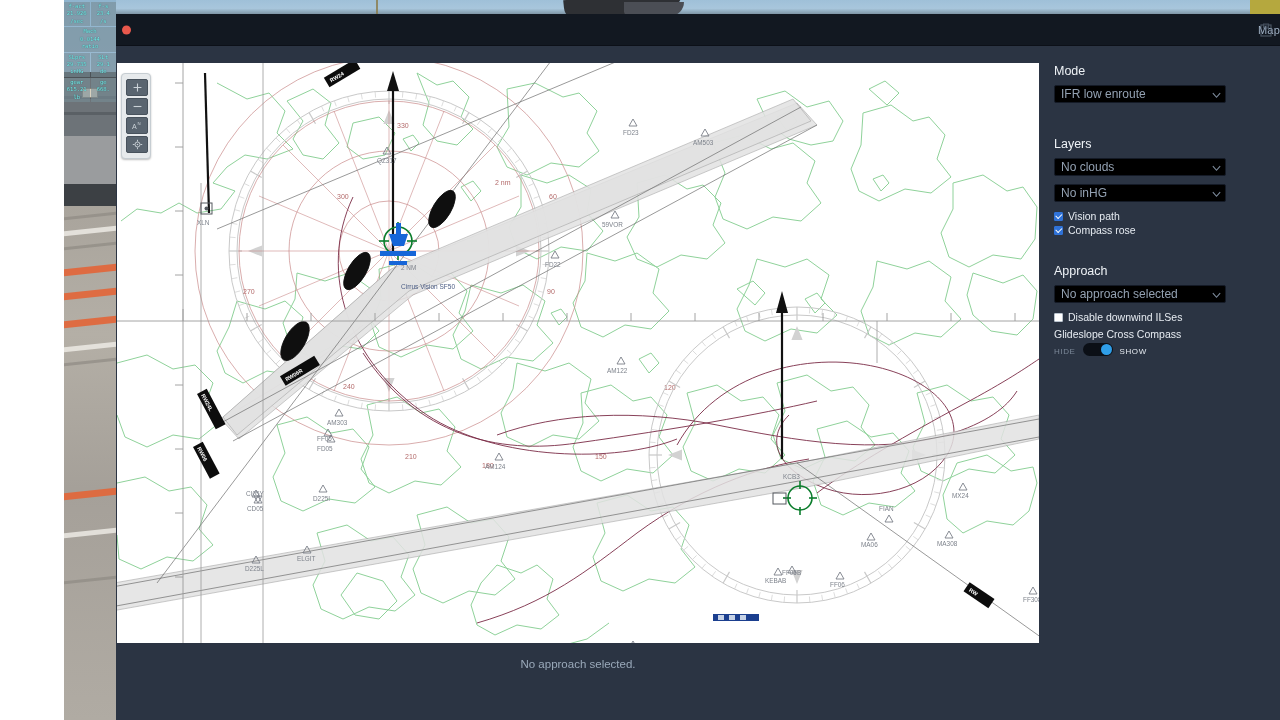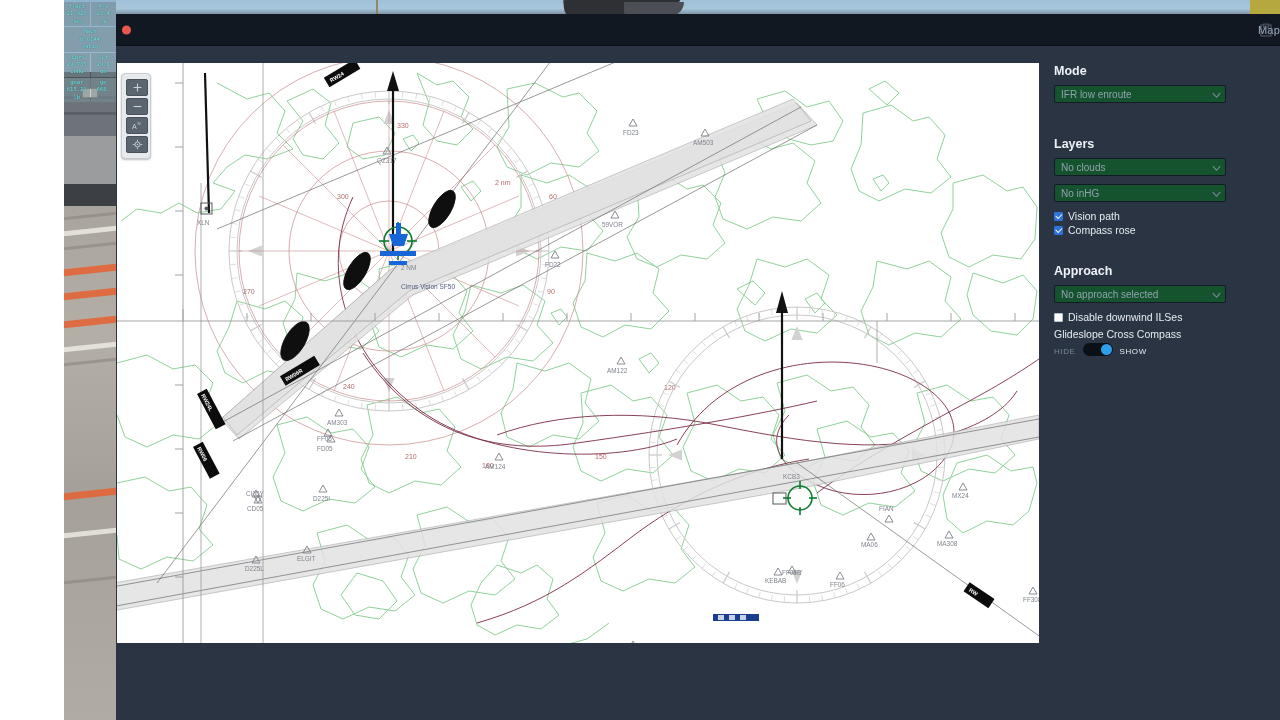--- a/index.html
+++ b/index.html
@@ -124,29 +124,29 @@
   }
   .map-footer .l1 { font-size: 11.5px; color: #9aa9ba; }
   .map-footer .l2 { font-size: 9.5px; color: #7e8d9e; margin-top: 3px; }
 
   
   .sidebar {
     width: 240px; height: 682px; background: #2b3443;
     padding: 18px 14px 0 14px; color: #e3e8ee;
   }
   .side-h {
-    font-size: 12.5px; font-weight: bold; color: #eef2f6;
+    font-size: 12.5px; font-weight: normal; color: #eef2f6;
     margin: 0 0 7px 0;
   }
   .side-gap { height: 26px; }
   .select {
     position: relative; width: 172px; height: 18px;
-    background: #14532d; border: 1px solid #141a26; border-radius: 2px;
+    background: #000000; border: 1px solid #141a26; border-radius: 2px;
     display: flex; align-items: center; padding: 0 18px 0 6px;
-    font-size: 10px; color: #93a1b2; cursor: pointer; margin-bottom: 8px;
+    font-size: 12px; color: #93a1b2; cursor: pointer; margin-bottom: 8px;
   }
   .select .chev {
     position: absolute; right: 5px; top: 50%; transform: translateY(-50%);
     width: 9px; height: 9px;
   }
   .check-row {
     display: flex; align-items: center; gap: 5px;
     font-size: 10.5px; color: #e6ebf1; margin-bottom: 2px; cursor: pointer;
   }
   .cbox {
@@ -792,20 +792,21 @@
           <div class="map-btn">
             <svg viewBox="0 0 14 14" width="11" height="11">
               <circle cx="7" cy="7" r="3.2" fill="none" stroke="#cbd2d8" stroke-width="1.2"></circle>
               <circle cx="7" cy="7" r="1" fill="#cbd2d8"></circle>
               <path d="M7 1 L7 3.2 M7 10.8 L7 13 M1 7 L3.2 7 M10.8 7 L13 7" stroke="#cbd2d8" stroke-width="1.2"></path>
             </svg>
           </div>
         </div>
 
         <div class="map-footer">
+          <div class="l1">No approach selected.</div>
         </div>
       </div>
 
       <div class="sidebar">
 
         <div class="side-h">Mode</div>
         <div class="select">
           <span>IFR low enroute</span>
           <span class="chev">
             <svg viewBox="0 0 12 12" width="11" height="11">

